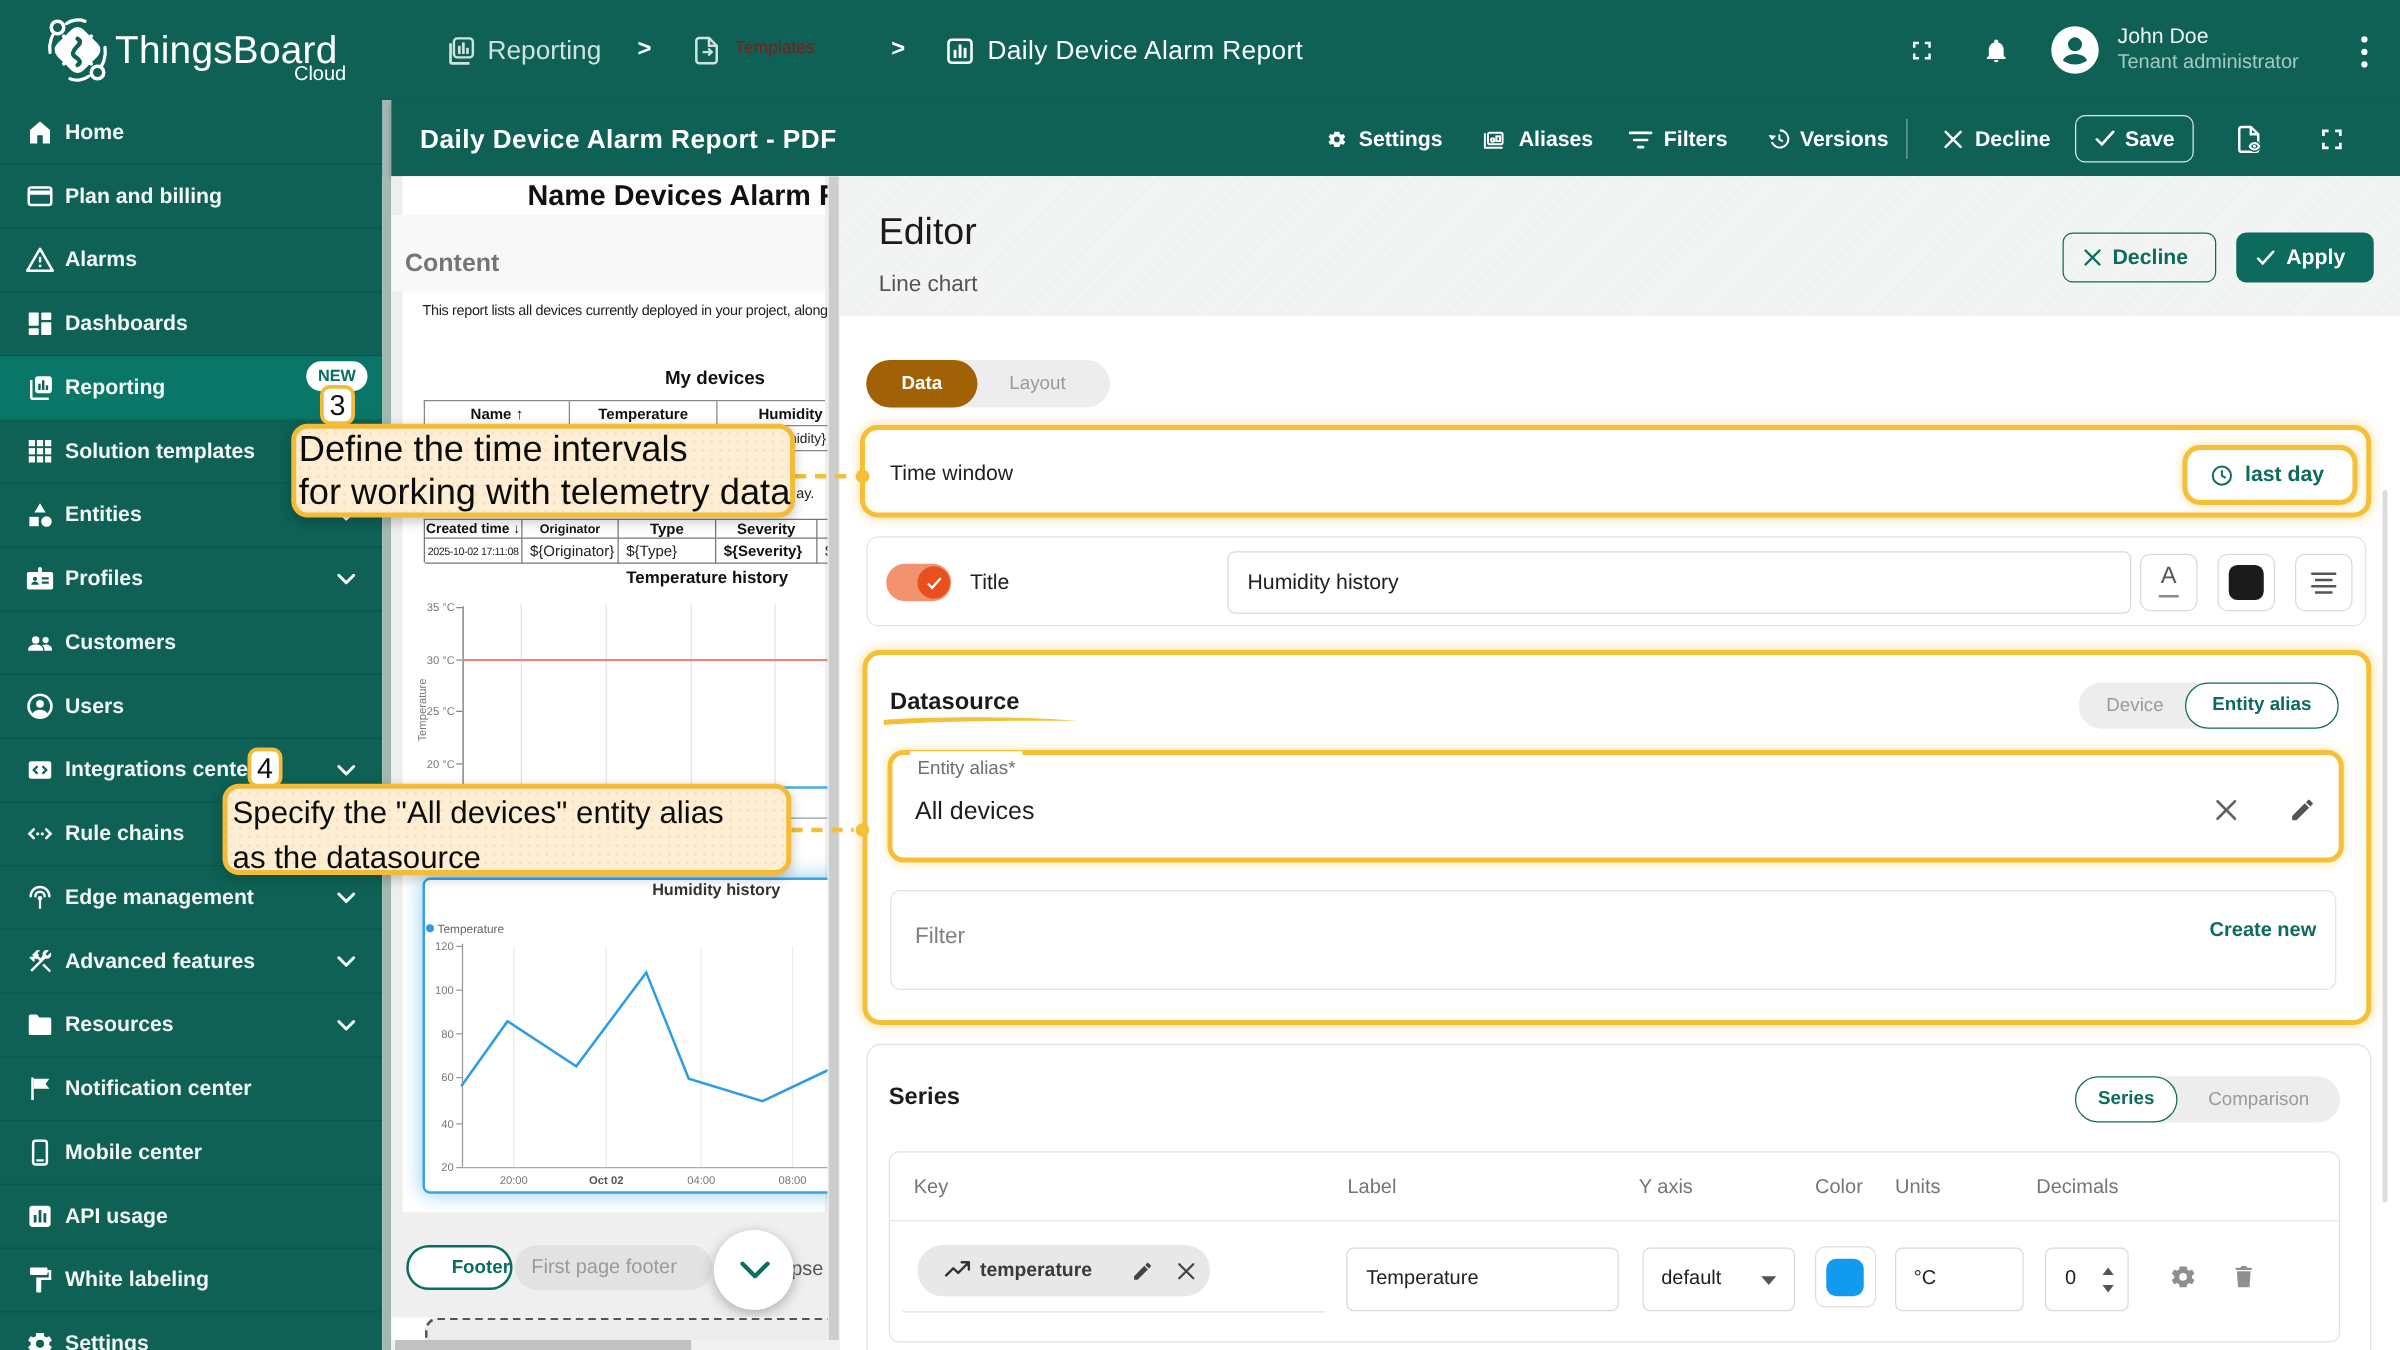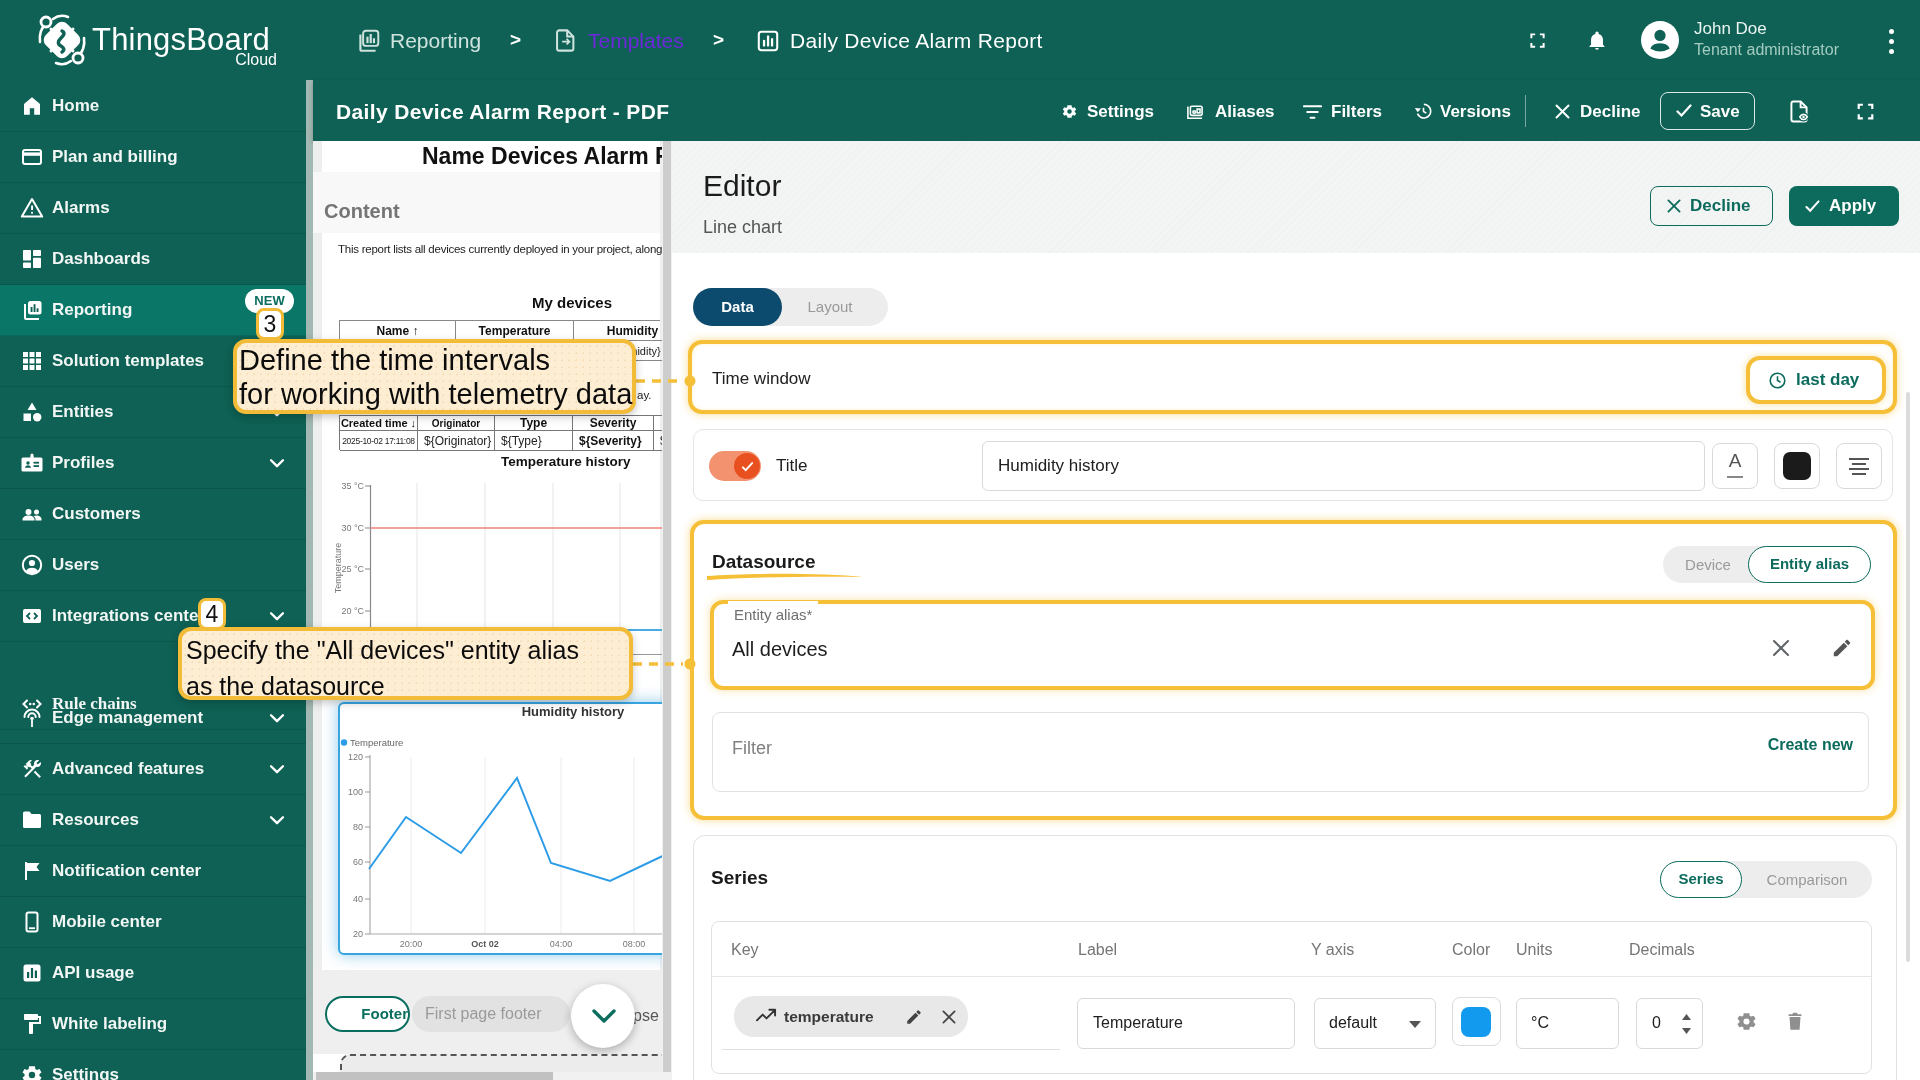--- a/index.html
+++ b/index.html
@@ -55,21 +55,21 @@
     <rect x="16.5" y="9.5" width="2" height="4.5" fill="#cfe3de"></rect>
   </svg>
   <div class="abs" style="left:390px;top:29px;font-size:21px;color:#cfe3de;">Reporting</div>
   <div class="abs" style="left:510px;top:29px;font-size:19px;color:#fff;font-weight:700;">&gt;</div>
   <svg class="abs" style="left:552px;top:27px;" width="27" height="27" viewBox="0 0 24 24" fill="none" stroke="#cfe3de" stroke-width="1.8">
     <path d="M13.5 3 H6.5 C5.4 3 4.5 3.9 4.5 5 V19 C4.5 20.1 5.4 21 6.5 21 H17 C18.1 21 19 20.1 19 19 V8.5 Z"></path>
     <path d="M13.5 3 V8.5 H19"></path>
     <path d="M9 13 L15 13" stroke-width="1.6"></path>
     <path d="M13 10.5 L15.5 13 L13 15.5" fill="none" stroke-width="1.6"></path>
   </svg>
-  <div class="abs" style="left:588px;top:29px;font-size:21px;color:#6d28d9;">Templates</div>
+  <div class="abs" style="left:588px;top:29px;font-size:14px;color:#7f1d1d;">Templates</div>
   <div class="abs" style="left:713px;top:29px;font-size:19px;color:#fff;font-weight:700;">&gt;</div>
   <svg class="abs" style="left:755px;top:28px;" width="26" height="26" viewBox="0 0 24 24">
     <rect x="3.5" y="3.5" width="17" height="17" rx="2.5" fill="none" stroke="#fff" stroke-width="1.9"></rect>
     <rect x="7.3" y="11" width="2.1" height="6" fill="#fff"></rect>
     <rect x="11" y="7" width="2.1" height="10" fill="#fff"></rect>
     <rect x="14.7" y="9.5" width="2.1" height="7.5" fill="#fff"></rect>
   </svg>
   <div class="abs white" style="left:790px;top:29px;font-size:21px;letter-spacing:0.3px;">Daily Device Alarm Report</div>
 
   <svg class="abs" style="left:1528px;top:31px;" width="19" height="19" viewBox="0 0 24 24" fill="#fff">
@@ -205,21 +205,21 @@
         <g stroke="#0E6154" stroke-width="1.8" fill="none" stroke-linecap="round">
           <path d="M9.5 9.5 L7 12 L9.5 14.5"></path>
           <path d="M14.5 9.5 L17 12 L14.5 14.5"></path>
         </g>
       </svg>
     <span class="mi-label">Integrations center</span>
     <svg class="mi-chev" width="22" height="22" viewBox="0 0 24 24">
         <path d="M5.5 9 L12 15.5 L18.5 9" fill="none" stroke="#fff" stroke-width="2.6" stroke-linecap="round" stroke-linejoin="round"></path>
       </svg>
   </div>
-  <div class="menu-item abs" style="top:679px;font-family:Liberation Serif, serif;">
+  <div class="menu-item abs" style="top:642px;">
     <svg class="mi-icon" width="24" height="24" viewBox="0 0 24 24">
         <g stroke="#fff" stroke-width="2" fill="none" stroke-linecap="round">
           <path d="M7 8.5 L3.5 12 L7 15.5"></path>
           <path d="M17 8.5 L20.5 12 L17 15.5"></path>
         </g>
         <circle cx="10.2" cy="12" r="1.3" fill="#fff"></circle>
         <circle cx="13.8" cy="12" r="1.3" fill="#fff"></circle>
       </svg>
     <span class="mi-label">Rule chains</span>
   </div>
@@ -478,21 +478,21 @@
         </g>
       </svg>
     <div class="abs" style="left:1018px;top:55px;font-size:17px;font-weight:700;color:#0C6B5D;">Decline</div>
     <div class="abs" style="left:1117px;top:45px;width:110px;height:40px;background:#0C6B5D;border-radius:8px;"></div>
     <svg class="abs" style="left:1133px;top:59px;" width="15" height="13" viewBox="0 0 16 14">
         <path d="M1.5 7.5 L5.5 11.5 L14.5 1.5" fill="none" stroke="#fff" stroke-width="2.2" stroke-linecap="round"></path>
       </svg>
     <div class="abs" style="left:1157px;top:55px;font-size:17px;font-weight:700;color:#fff;">Apply</div>
 
     <div class="abs" style="left:21px;top:147px;width:195px;height:38px;background:#ededed;border-radius:19px;"></div>
-    <div class="abs" style="left:21px;top:147px;width:89px;height:38px;background:#0c4a6e;border-radius:19px;color:#fff;font-size:15px;font-weight:700;text-align:center;line-height:38px;">Data</div>
+    <div class="abs" style="left:21px;top:147px;width:89px;height:38px;background:#a16207;border-radius:19px;color:#fff;font-size:15px;font-weight:700;text-align:center;line-height:38px;">Data</div>
     <div class="abs" style="left:110px;top:147px;width:96px;height:38px;color:#9a9a9a;font-size:15px;font-weight:500;text-align:center;line-height:38px;">Layout</div>
 
     <div class="abs" style="left:16px;top:199px;width:1209px;height:74px;border:4px solid #F5BF38;border-radius:14px;box-shadow:0 0 9px rgba(245,191,56,0.55), inset 0 0 4px rgba(245,191,56,0.2);background:#fff;"></div>
     <div class="abs" style="left:40px;top:228px;font-size:17px;color:#202020;">Time window</div>
     <div class="abs" style="left:1074px;top:215px;width:140px;height:48px;border:4px solid #F5BF38;border-radius:14px;box-shadow:0 0 7px rgba(245,191,56,0.5);background:#fff;"></div>
     <svg class="abs" style="left:1096px;top:230px;" width="19" height="19" viewBox="0 0 24 24" fill="none" stroke="#0C6B5D" stroke-width="2">
         <circle cx="12" cy="12" r="9.2"></circle>
         <path d="M12 6.5 V12 L15.8 14.2"></path>
       </svg>
     <div class="abs" style="left:1124px;top:229px;font-size:17px;font-weight:700;color:#0C6B5D;">last day</div>

